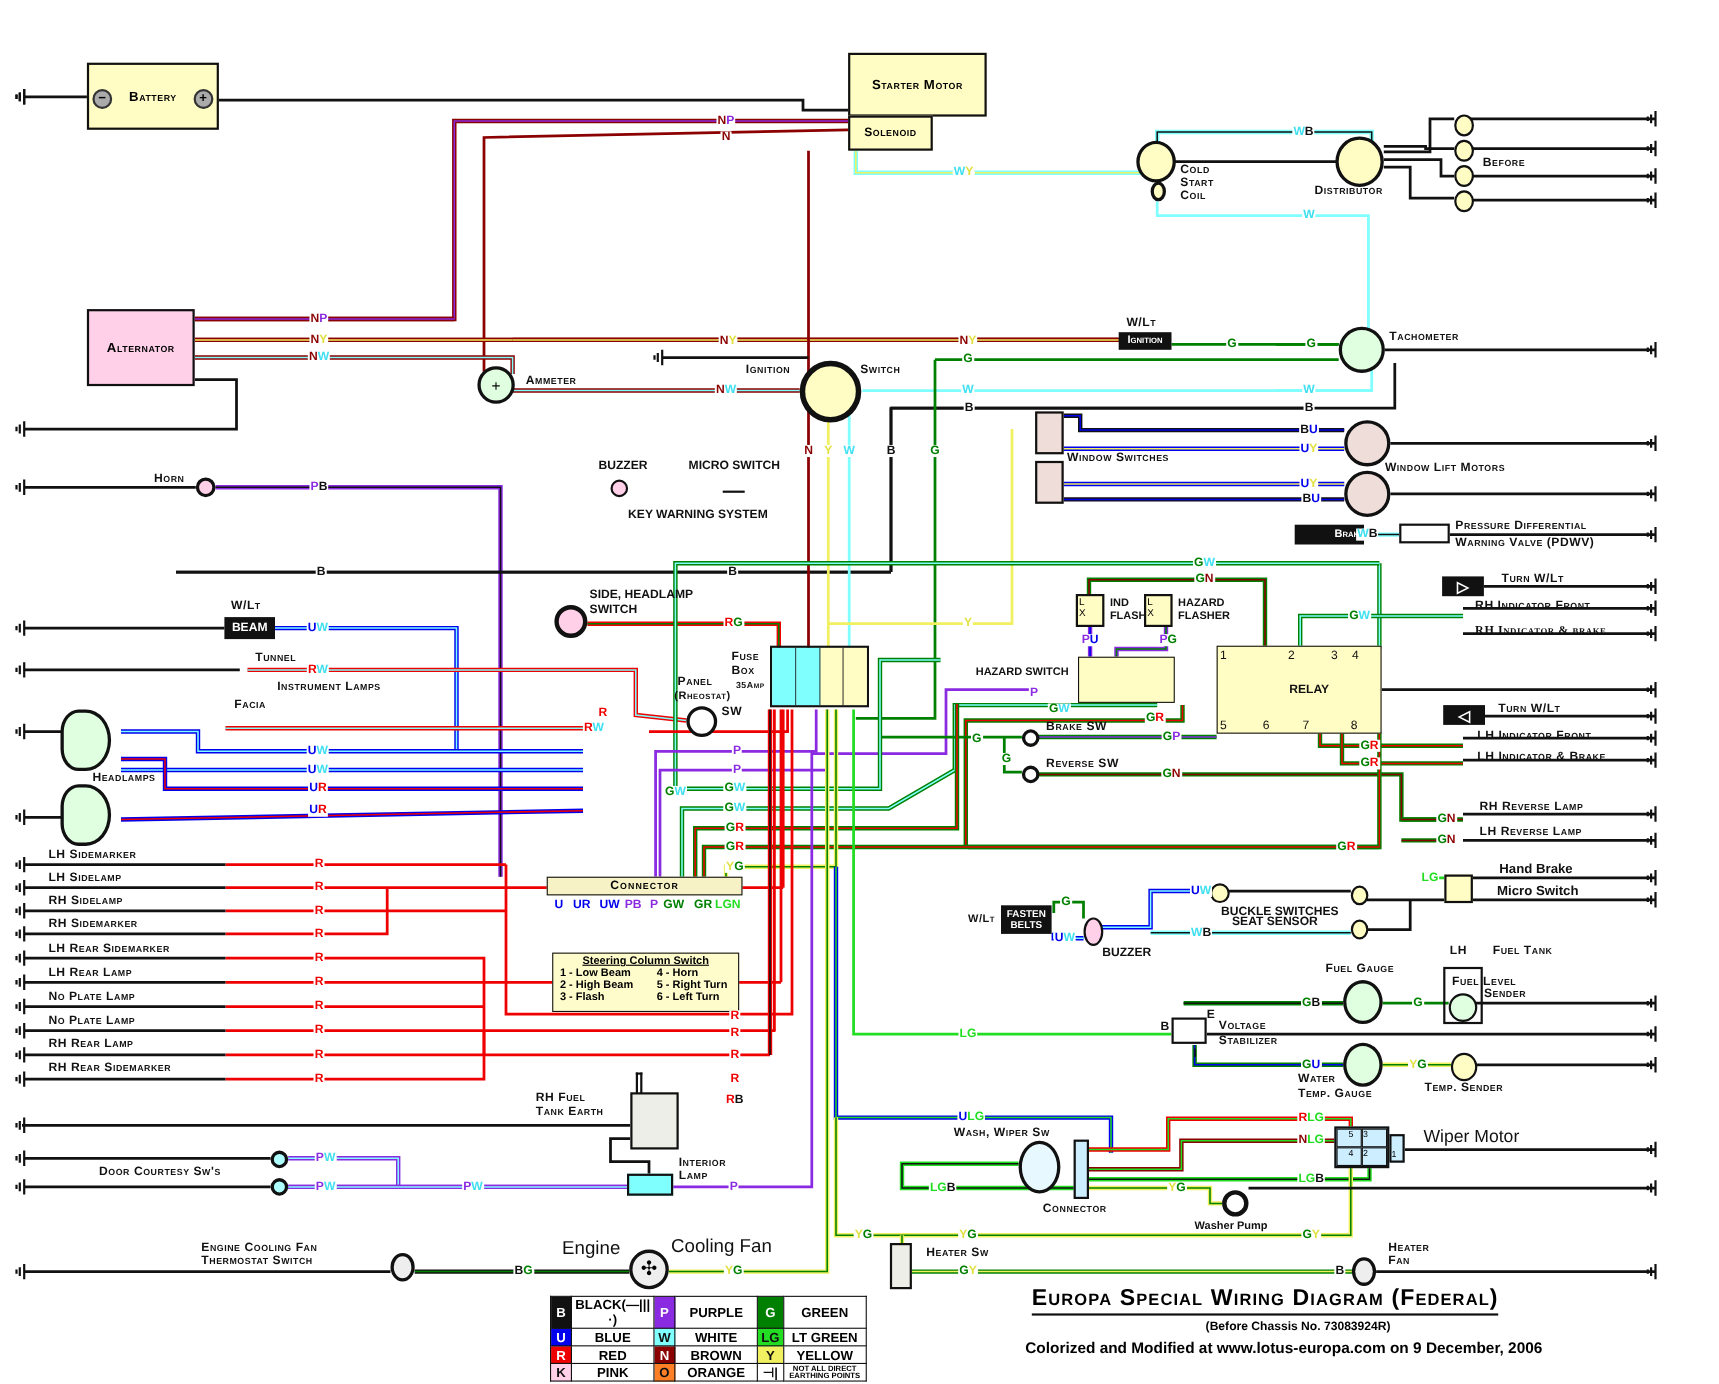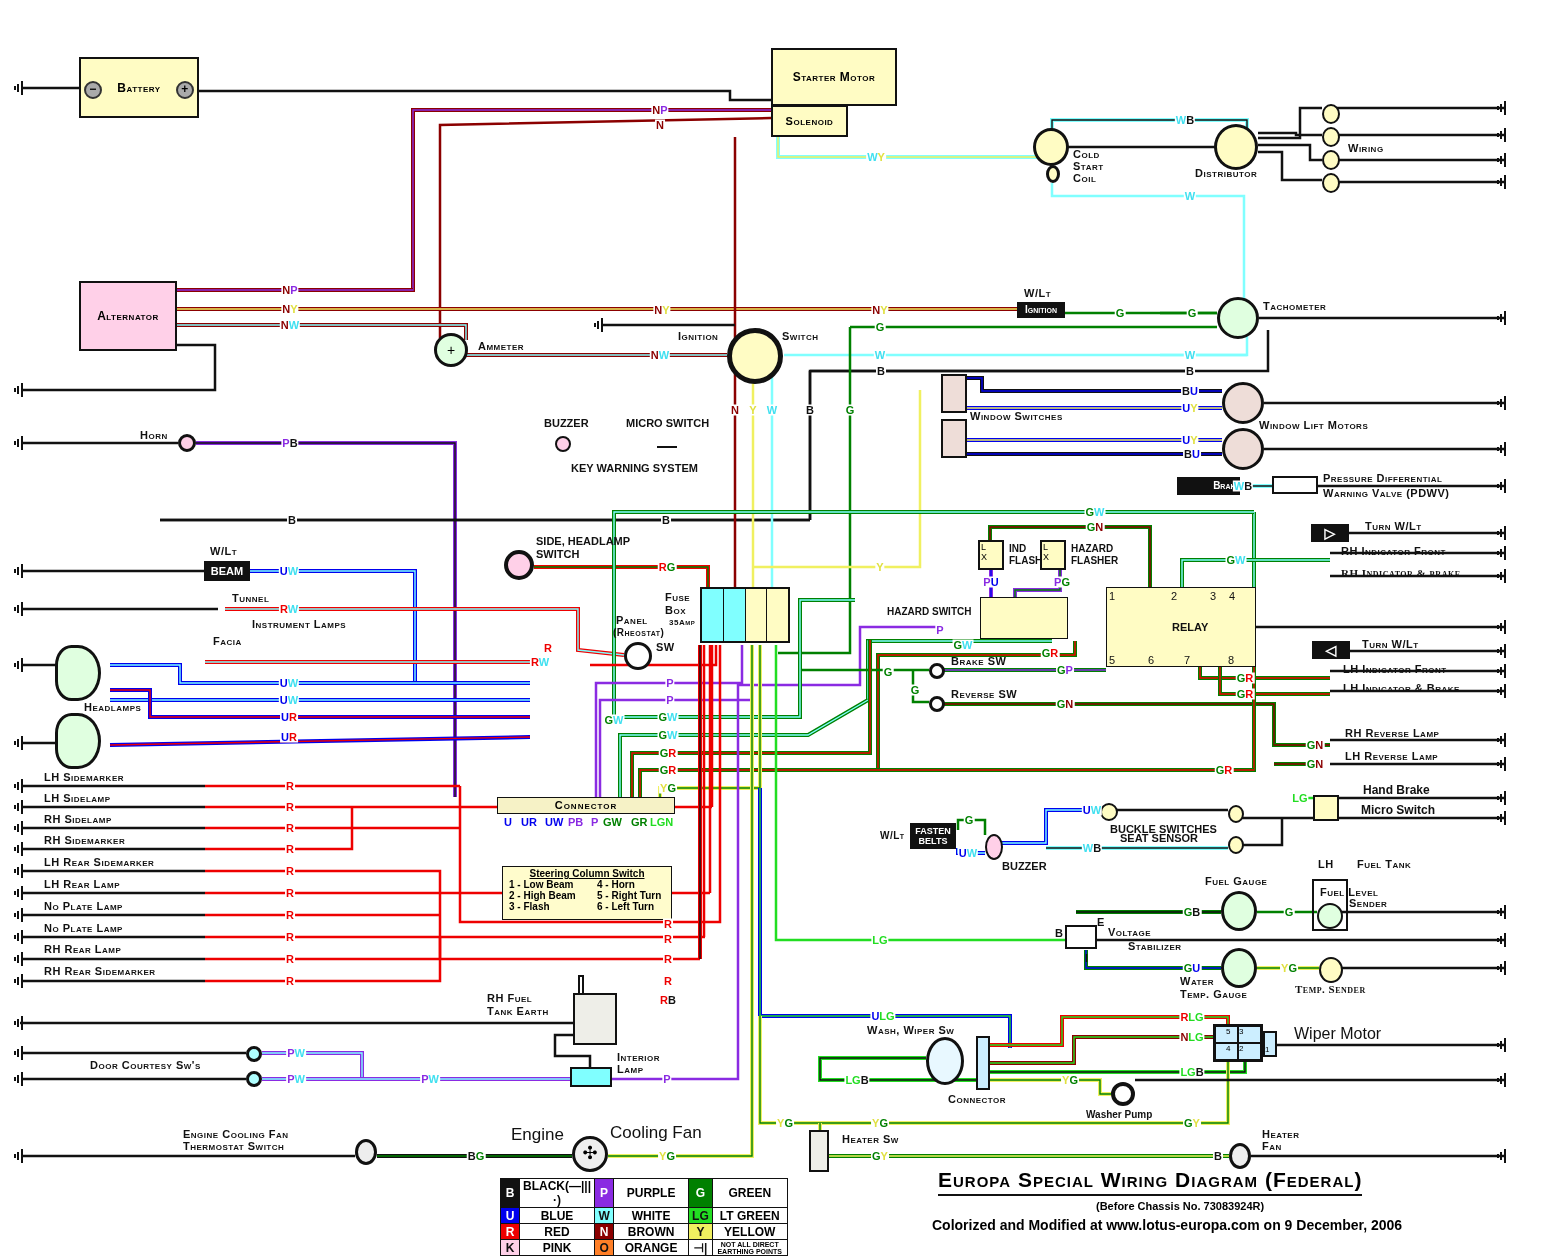--- a/index.html
+++ b/index.html
@@ -329,21 +329,21 @@
   <div class="lbl" style="left:782px;top:330px;">Switch</div>
 
   <div style="position:absolute;left:1033px;top:128px;width:36px;height:38px;border-radius:50%;border:3px solid #111;background:#fffcc4;box-sizing:border-box;"></div>
   <div style="position:absolute;left:1046px;top:165px;width:14px;height:18px;border-radius:50%;border:3px solid #111;background:#fffcc4;box-sizing:border-box;"></div>
   <div class="lbl" style="left:1073px;top:148px;">Cold</div>
   <div class="lbl" style="left:1073px;top:160px;">Start</div>
   <div class="lbl" style="left:1073px;top:172px;">Coil</div>
 
   <div style="position:absolute;left:1214px;top:124px;width:44px;height:46px;border-radius:50%;border:3px solid #111;background:#fffcc4;box-sizing:border-box;"></div>
   <div class="lbl" style="left:1195px;top:167px;">Distributor</div>
-  <div class="lbl" style="left:1348px;top:142px;">Wiring</div>
+  <div class="lbl" style="left:1348px;top:142px;">Before</div>
   <div style="position:absolute;left:1322px;top:104px;width:14px;height:16px;border-radius:50%;border:2px solid #111;background:#fffcc4;"></div>
   <div style="position:absolute;left:1322px;top:127px;width:14px;height:16px;border-radius:50%;border:2px solid #111;background:#fffcc4;"></div>
   <div style="position:absolute;left:1322px;top:150px;width:14px;height:16px;border-radius:50%;border:2px solid #111;background:#fffcc4;"></div>
   <div style="position:absolute;left:1322px;top:173px;width:14px;height:16px;border-radius:50%;border:2px solid #111;background:#fffcc4;"></div>
 
   <div class="lbl" style="left:1024px;top:287px;">W/Lt</div>
   <div class="blk" style="left:1017px;top:302px;width:48px;height:16px;">Ignition</div>
 
   <div style="position:absolute;left:1217px;top:297px;width:42px;height:42px;border-radius:50%;border:3px solid #111;background:#e0ffe0;box-sizing:border-box;"></div>
   <div class="lbl" style="left:1263px;top:300px;">Tachometer</div>
@@ -486,27 +486,27 @@
   <div style="position:absolute;left:1312px;top:879px;width:36px;height:52px;border:2px solid #111;box-sizing:border-box;"></div>
   <div class="lbl" style="left:1320px;top:886px;">Fuel Level</div>
   <div class="lbl" style="left:1349px;top:897px;">Sender</div>
   <div style="position:absolute;left:1317px;top:903px;width:22px;height:22px;border-radius:50%;border:2px solid #111;background:#e0ffe0;"></div>
 
   <div style="position:absolute;left:1065px;top:925px;width:32px;height:24px;border:2px solid #111;box-sizing:border-box;background:#fff;"></div>
   <div class="lbl" style="left:1055px;top:927px;font-variant:normal;">B</div>
   <div class="lbl" style="left:1097px;top:916px;font-variant:normal;">E</div>
   <div class="lbl" style="left:1085px;top:952px;font-variant:normal;">I</div>
   <div class="lbl" style="left:1108px;top:926px;">Voltage</div>
-  <div class="lbl" style="left:1108px;top:940px;margin-left:20px;">Stabilizer</div>
+  <div class="lbl" style="left:1108px;top:940px;">Stabilizer</div>
 
   <div style="position:absolute;left:1221px;top:948px;width:36px;height:40px;border-radius:50%;border:3px solid #111;background:#e0ffe0;box-sizing:border-box;"></div>
   <div class="lbl" style="left:1180px;top:975px;">Water</div>
   <div class="lbl" style="left:1180px;top:988px;">Temp. Gauge</div>
   <div style="position:absolute;left:1319px;top:957px;width:20px;height:22px;border-radius:50%;border:2px solid #111;background:#fffcc4;"></div>
-  <div class="lbl" style="left:1295px;top:983px;font-family:Liberation Serif, serif;">Temp. Sender</div>
+  <div class="lbl" style="left:1295px;top:983px;">Temp. Sender</div>
 
   <div>
     <div class="lbl" style="left:44px;top:771px;">LH Sidemarker</div>
     <div class="lbl" style="left:44px;top:792px;">LH Sidelamp</div>
     <div class="lbl" style="left:44px;top:813px;">RH Sidelamp</div>
     <div class="lbl" style="left:44px;top:834px;">RH Sidemarker</div>
     <div class="lbl" style="left:44px;top:856px;">LH Rear Sidemarker</div>
     <div class="lbl" style="left:44px;top:878px;">LH Rear Lamp</div>
     <div class="lbl" style="left:44px;top:900px;">No Plate Lamp</div>
     <div class="lbl" style="left:44px;top:922px;">No Plate Lamp</div>

